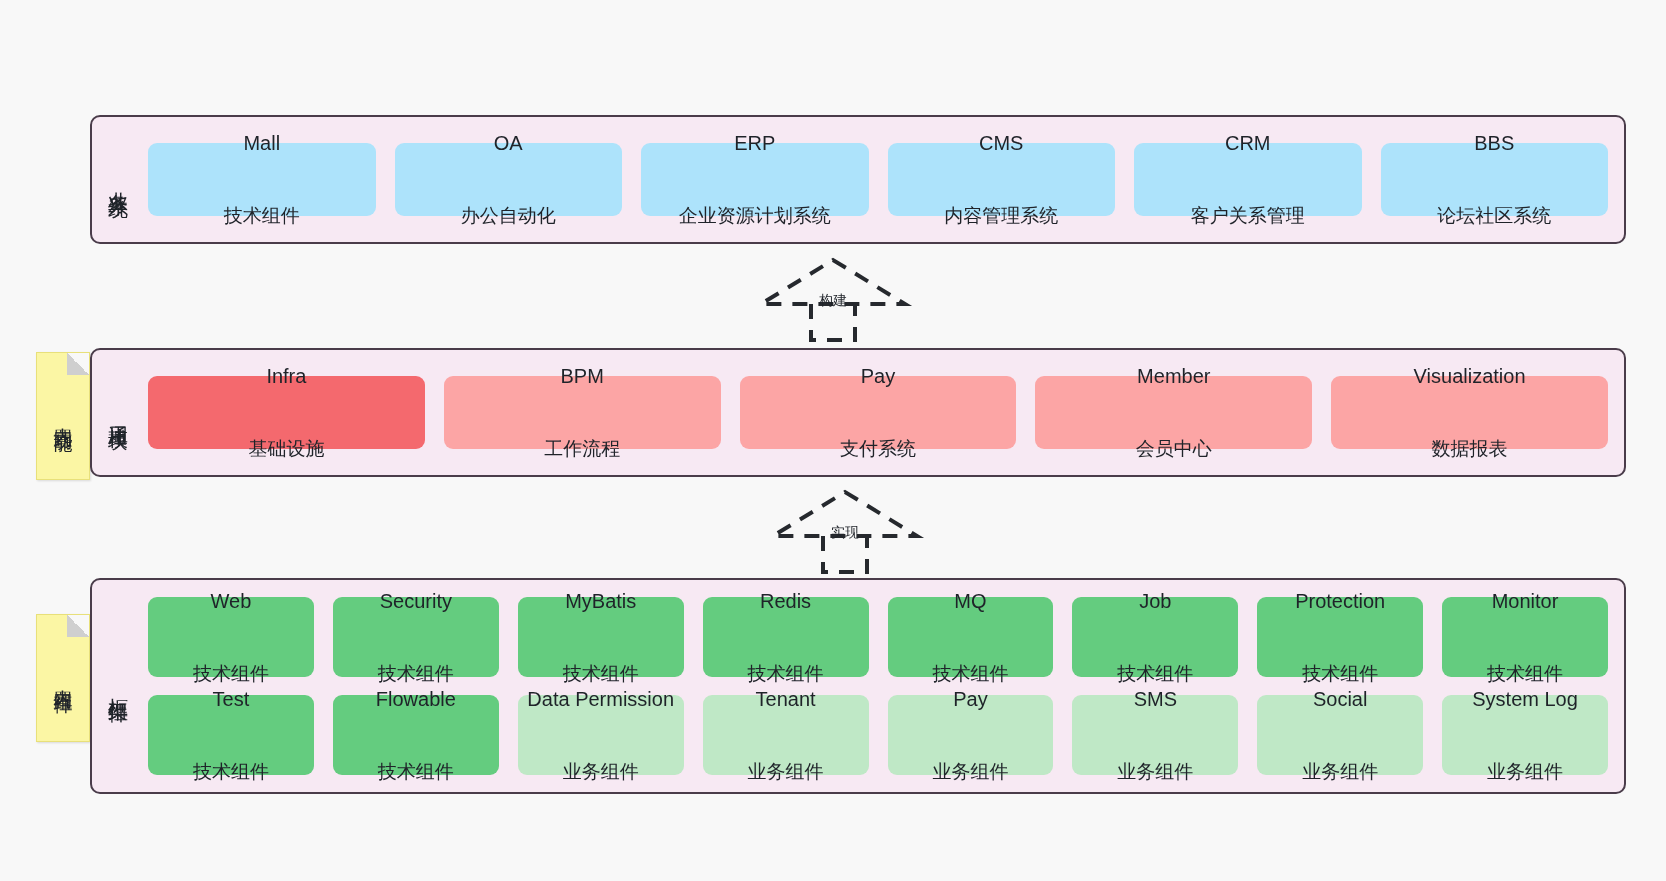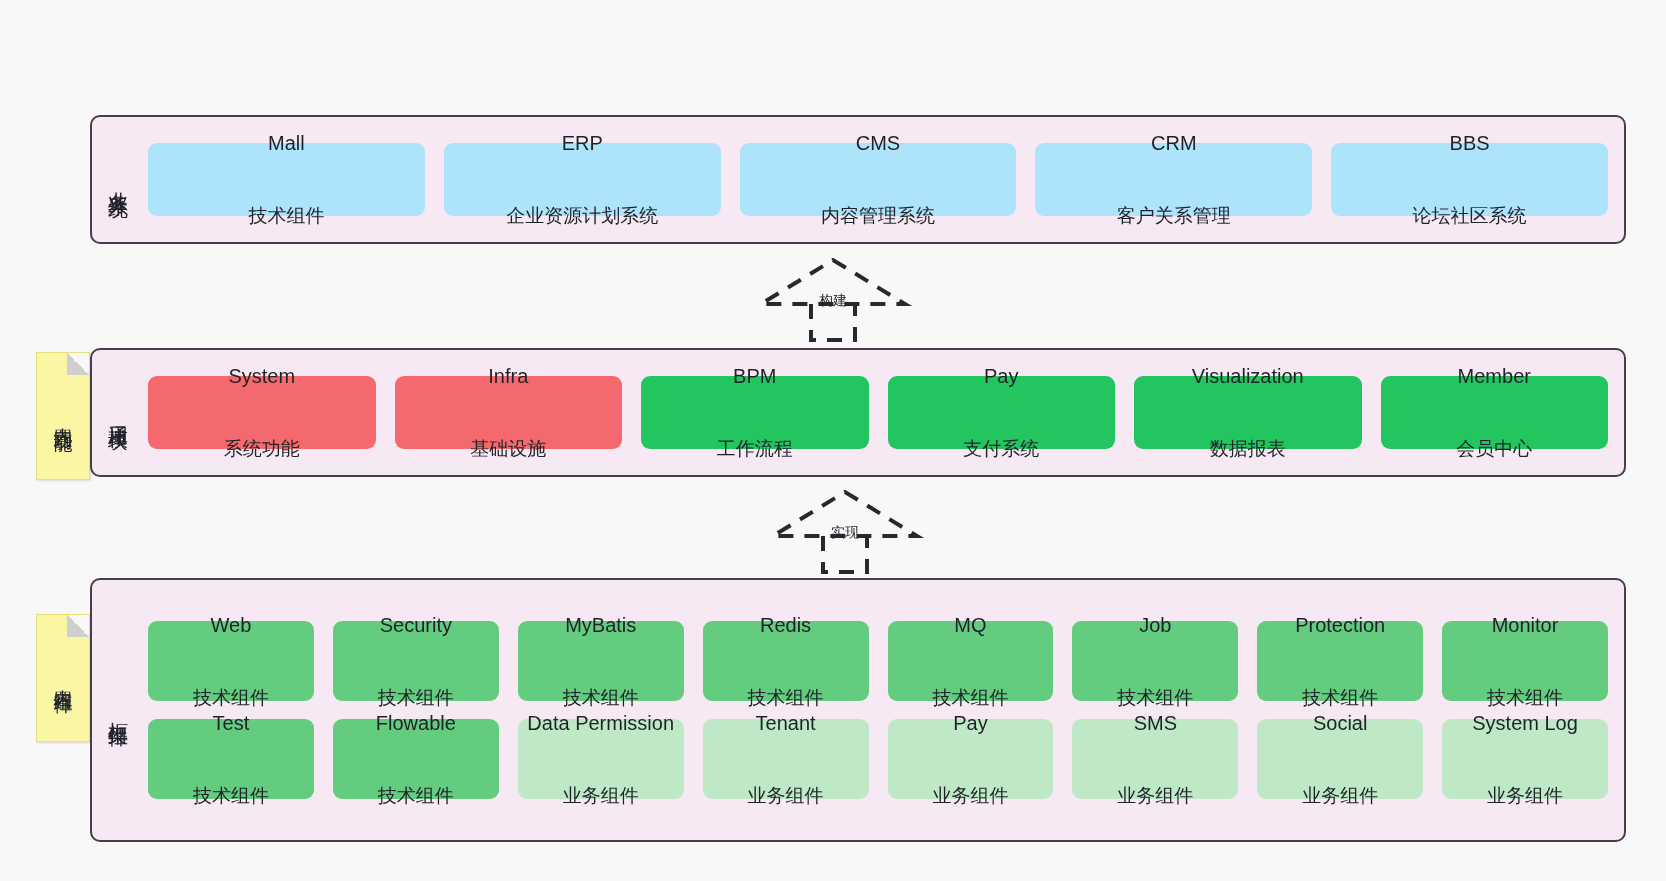--- a/index.html
+++ b/index.html
@@ -58,28 +58,28 @@
     color: #1f2329;
     padding: 6px 4px;
     gap: 48px;
   }
   .card .t1 { font-size: 20px; }
   .card .t2 { font-size: 19px; }
 
   
   .c-blue      { background: #ade3fb; }
   .c-red       { background: #f4696e; }
-  .c-pink      { background: #22c55e; justify-content: center; }
+  .c-pink      { background: #fca5a5; justify-content: center; }
   .c-green     { background: #64cc7f; }
   .c-lgreen    { background: #bfe8c6; align-items: center; }
 
   
   #band-business  { left: 90px;  top: 115px; width: 1536px; height: 129px; }
   #band-modules   { left: 90px;  top: 348px; width: 1536px; height: 129px; }
-  #band-framework { left: 90px;  top: 578px; width: 1536px; height: 264px; }
+  #band-framework { left: 90px;  top: 578px; width: 1536px; height: 216px; }
   #band-business  .row, #band-modules .row { height: 73px; }
   #band-framework .row { height: 80px; }
 
   
   .sticky {
     position: absolute;
     width: 54px;
     background: #fbf6a4;
     border: 1px solid #e8e07a;
     display: flex;
@@ -126,20 +126,24 @@
 
   <div class="band" id="band-business">
     <div class="band-label">业务系统</div>
     <div class="band-body">
       <div class="row">
         <div class="card c-blue">
           <span class="t1">Mall</span>
           <span class="t2">技术组件</span>
         </div>
         <div class="card c-blue">
+          <span class="t1">OA</span>
+          <span class="t2">办公自动化</span>
+        </div>
+        <div class="card c-blue">
           <span class="t1">ERP</span>
           <span class="t2">企业资源计划系统</span>
         </div>
         <div class="card c-blue">
           <span class="t1">CMS</span>
           <span class="t2">内容管理系统</span>
         </div>
         <div class="card c-blue">
           <span class="t1">CRM</span>
           <span class="t2">客户关系管理</span>
@@ -159,42 +163,38 @@
     </svg>
     <span class="alabel">构建</span>
   </div>
 
   <div class="sticky" id="sticky-modules">内置功能</div>
   <div class="band" id="band-modules">
     <div class="band-label">通用模块</div>
     <div class="band-body">
       <div class="row">
         <div class="card c-red">
-          <span class="t1">System</span>
-          <span class="t2">系统功能</span>
-        </div>
-        <div class="card c-red">
           <span class="t1">Infra</span>
           <span class="t2">基础设施</span>
         </div>
         <div class="card c-pink">
           <span class="t1">BPM</span>
           <span class="t2">工作流程</span>
         </div>
         <div class="card c-pink">
           <span class="t1">Pay</span>
           <span class="t2">支付系统</span>
         </div>
         <div class="card c-pink">
+          <span class="t1">Member</span>
+          <span class="t2">会员中心</span>
+        </div>
+        <div class="card c-pink">
           <span class="t1">Visualization</span>
           <span class="t2">数据报表</span>
-        </div>
-        <div class="card c-pink">
-          <span class="t1">Member</span>
-          <span class="t2">会员中心</span>
         </div>
       </div>
     </div>
   </div>
 
   <div class="uml-arrow" id="arrow-impl">
     <svg width="150" height="84" viewBox="0 0 150 84">
       <path d="M75 2 L147 46 L3 46 Z" fill="none" stroke="#26292e" stroke-width="4" stroke-dasharray="15 11" stroke-linecap="butt"></path>
       <path d="M53 46 L53 82 L97 82 L97 46" fill="none" stroke="#26292e" stroke-width="4" stroke-dasharray="15 11" stroke-linecap="butt"></path>
     </svg>

